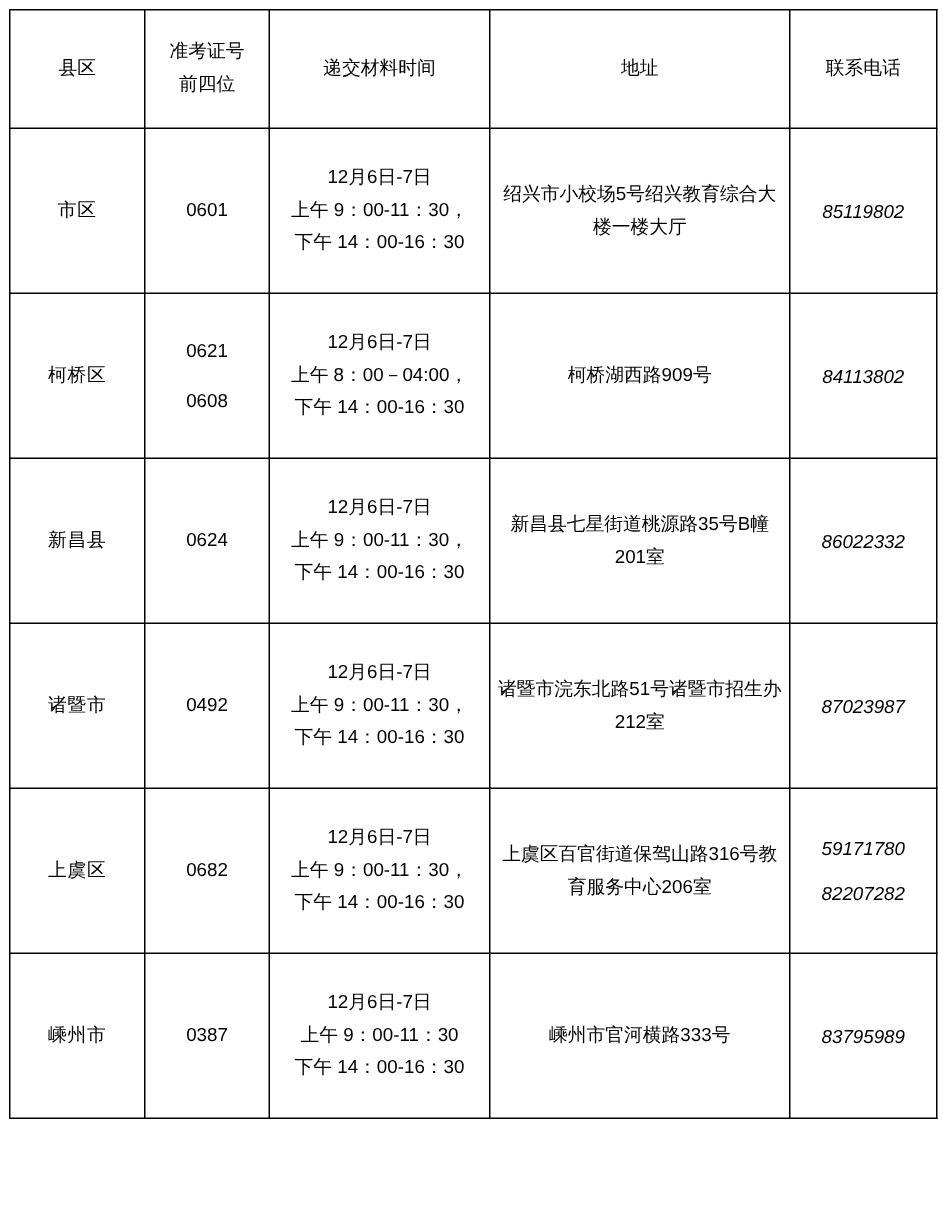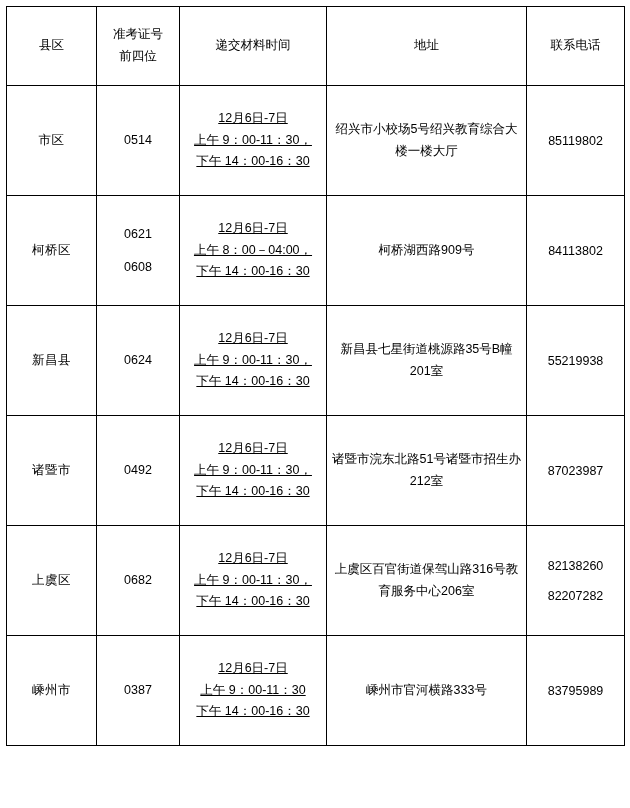--- a/index.html
+++ b/index.html
@@ -59,34 +59,34 @@
     font-size: 13px;
     letter-spacing: 0.5px;
   }
   td.code-cell .code-line {
     display: block;
     line-height: 2.6;
   }
   td.time-cell {
     text-align: center;
     line-height: 2.5;
-    text-decoration: underline;
   }
   td.time-cell .tline {
     display: block;
     white-space: nowrap;
   }
   td.addr-cell {
     line-height: 1.9;
     padding-left: 8px;
     padding-right: 8px;
   }
   td.phone-cell .phone-line {
     display: block;
     line-height: 2.4;
+    font-style: italic;
   }
   .mono-num {
     font-family: "Liberation Sans", "DejaVu Sans", sans-serif;
   }
 </style>
 </head>
 <body>
 
 <div class="sheet">
   <table class="info-table">
@@ -115,21 +115,21 @@
         <td>
           <span class="hdr-line">联系电话</span>
         </td>
       </tr>
     </thead>
     <tbody>
 
       <tr>
         <td class="county-cell">市区</td>
         <td class="code-cell">
-          <span class="code-line mono-num">0514</span>
+          <span class="code-line mono-num">0601</span>
         </td>
         <td class="time-cell">
           <span class="tline">12月6日-7日</span>
           <span class="tline">上午 9：00-11：30，</span>
           <span class="tline">下午 14：00-16：30</span>
         </td>
         <td class="addr-cell">绍兴市小校场5号绍兴教育综合大楼一楼大厅</td>
         <td class="phone-cell">
           <span class="phone-line mono-num">85119802</span>
         </td>
@@ -157,21 +157,21 @@
         <td class="code-cell">
           <span class="code-line mono-num">0624</span>
         </td>
         <td class="time-cell">
           <span class="tline">12月6日-7日</span>
           <span class="tline">上午 9：00-11：30，</span>
           <span class="tline">下午 14：00-16：30</span>
         </td>
         <td class="addr-cell">新昌县七星街道桃源路35号B幢201室</td>
         <td class="phone-cell">
-          <span class="phone-line mono-num">55219938</span>
+          <span class="phone-line mono-num">86022332</span>
         </td>
       </tr>
 
       <tr>
         <td class="county-cell">诸暨市</td>
         <td class="code-cell">
           <span class="code-line mono-num">0492</span>
         </td>
         <td class="time-cell">
           <span class="tline">12月6日-7日</span>
@@ -189,21 +189,21 @@
         <td class="code-cell">
           <span class="code-line mono-num">0682</span>
         </td>
         <td class="time-cell">
           <span class="tline">12月6日-7日</span>
           <span class="tline">上午 9：00-11：30，</span>
           <span class="tline">下午 14：00-16：30</span>
         </td>
         <td class="addr-cell">上虞区百官街道保驾山路316号教育服务中心206室</td>
         <td class="phone-cell">
-          <span class="phone-line mono-num">82138260</span>
+          <span class="phone-line mono-num">59171780</span>
           <span class="phone-line mono-num">82207282</span>
         </td>
       </tr>
 
       <tr>
         <td class="county-cell">嵊州市</td>
         <td class="code-cell">
           <span class="code-line mono-num">0387</span>
         </td>
         <td class="time-cell">

